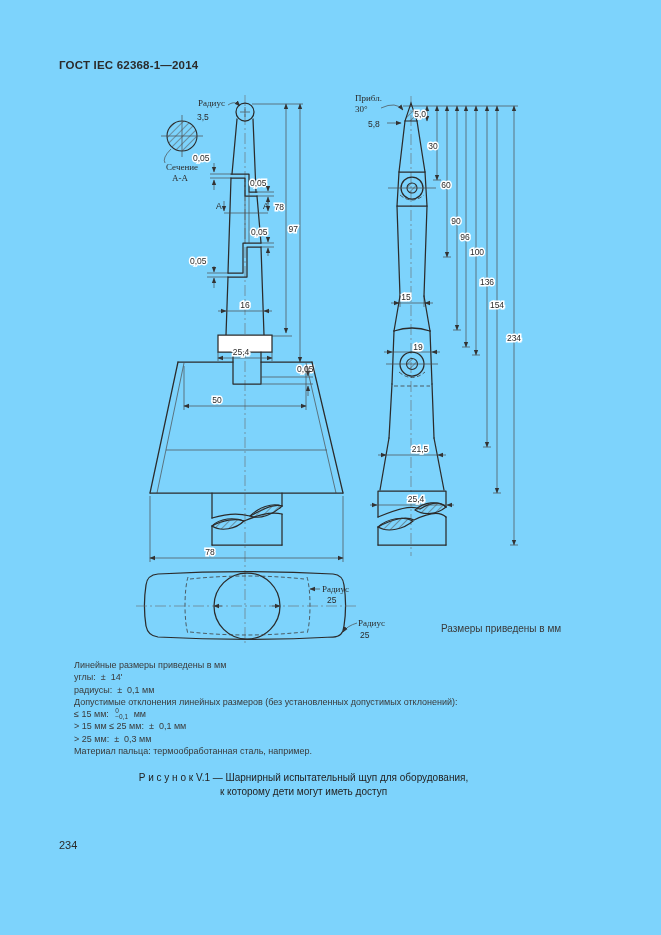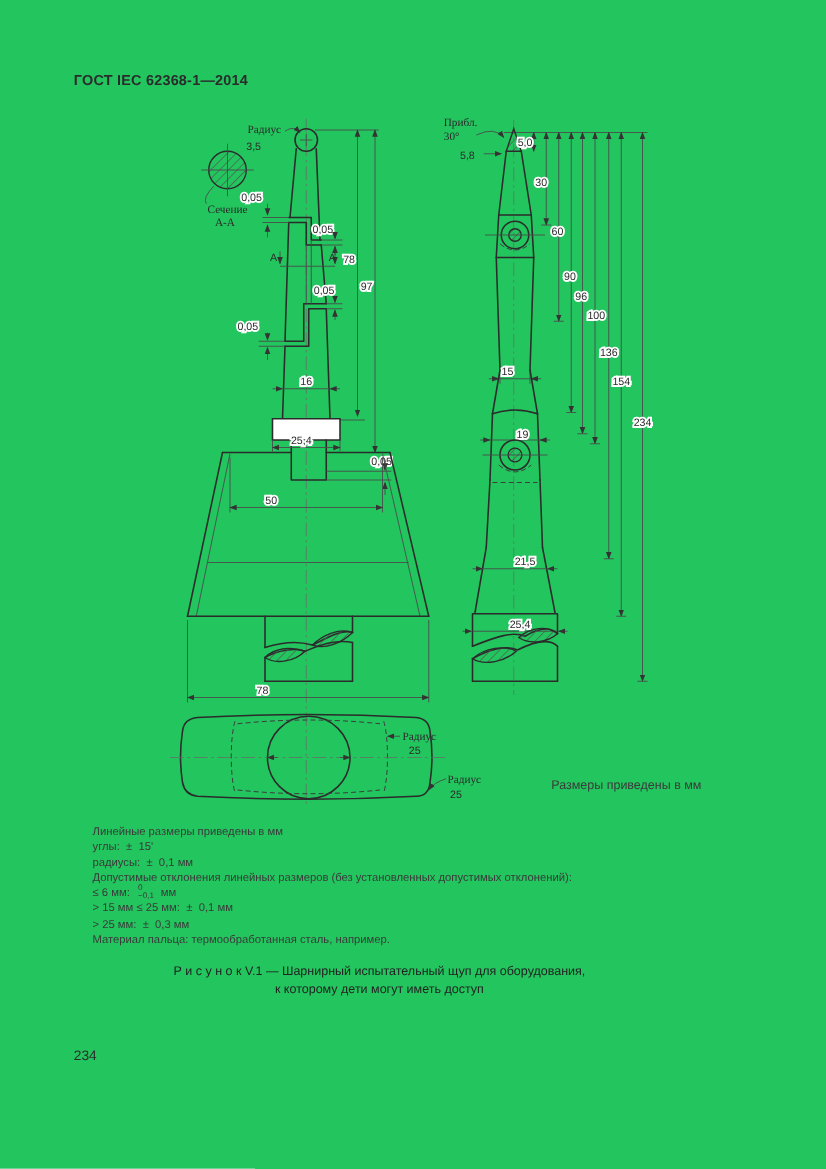--- a/index.html
+++ b/index.html
@@ -1,16 +1,16 @@
 <!DOCTYPE html>
 <html><head>
 <meta charset="utf-8">
 <style>
   html,body{margin:0;padding:0;background:#e8e8e8;}
-  .page{position:relative;width:661px;height:935px;background:#22c55e;margin:0 auto;
+  .page{position:relative;width:661px;height:935px;background:#7dd3fc;margin:0 auto;
         font-family:"Liberation Sans",sans-serif;color:#2b2b2b;overflow:hidden;}
   .header{position:absolute;left:59px;top:59px;font-size:11.5px;font-weight:bold;letter-spacing:.2px;}
   .units-note{position:absolute;left:441px;top:623px;font-family:Liberation Sans, sans-serif;font-size:10px;color:#3a3a3a;}
   .notes{position:absolute;left:74px;top:659px;font-size:9px;line-height:12.3px;color:#3a3a3a;width:520px;}
   .notes .nline{white-space:pre;}
   .tolrow{display:flex;align-items:center;height:12.3px;}
   .tolrow .pre{white-space:pre;}
   .stack{display:inline-flex;flex-direction:column;font-size:6.5px;line-height:6.5px;margin:0 3px 0 4px;}
   .caption{position:absolute;left:0;top:771px;width:607px;text-align:center;font-size:10px;line-height:13.5px;color:#222;}
   .pagenum{position:absolute;left:59px;top:839px;font-size:11px;}
@@ -251,25 +251,25 @@
       <path class="tk" d="M378,527 C392,519 406,516 414,520 C428,513 440,511 446,517"></path>
       <path class="hz" d="M378,527 C388,518 404,516 413,521 C404,529 388,533 378,527 z"></path>
       <path class="tk" d="M378,545 H446"></path>
     </g>
   </svg>
 
   <div class="units-note">Размеры приведены в мм</div>
 
   <div class="notes">
     <div class="nline">Линейные размеры приведены в мм</div>
-    <div class="nline">углы:  ±  15'</div>
+    <div class="nline">углы:  ±  14'</div>
     <div class="nline">радиусы:  ±  0,1 мм</div>
     <div class="nline">Допустимые отклонения линейных размеров (без установленных допустимых отклонений):</div>
     <div class="tolrow">
-      <span class="pre">≤ 6 мм: </span>
+      <span class="pre">≤ 15 мм: </span>
       <span class="stack">
         <span>0</span>
         <span>−0,1</span>
       </span>
       <span class="pre"> мм</span>
     </div>
     <div class="nline">&gt; 15 мм ≤ 25 мм:  ±  0,1 мм</div>
     <div class="nline">&gt; 25 мм:  ±  0,3 мм</div>
     <div class="nline">Материал пальца: термообработанная сталь, например.</div>
   </div>

